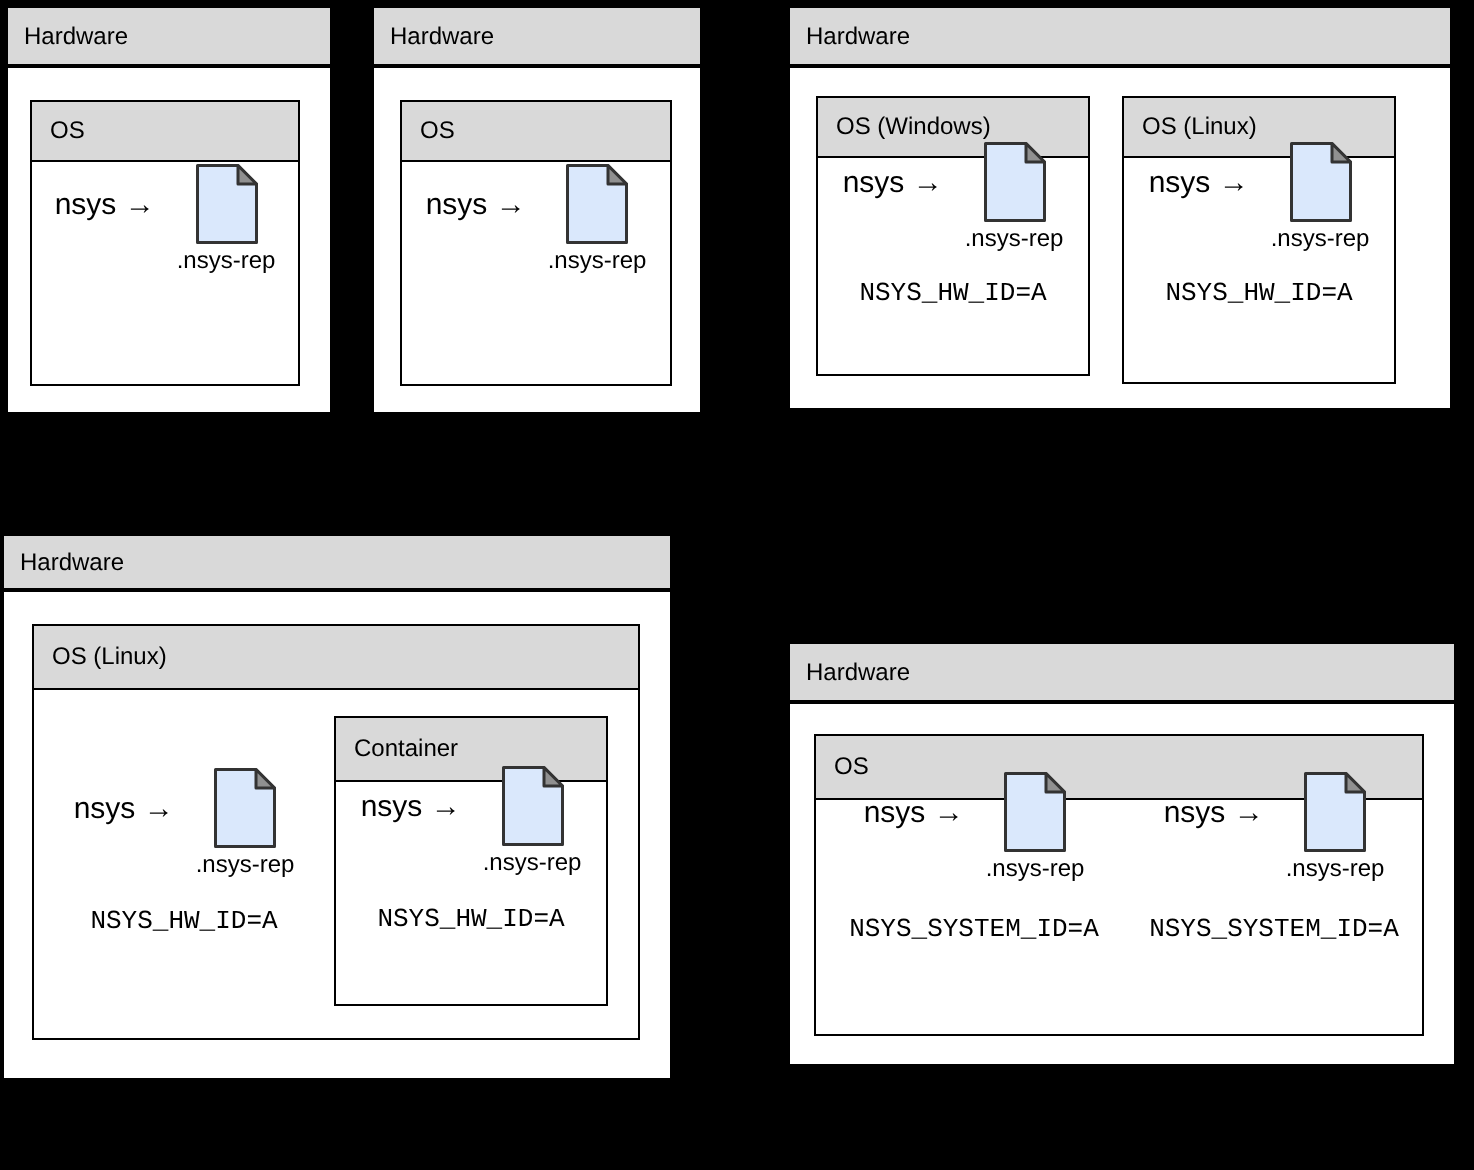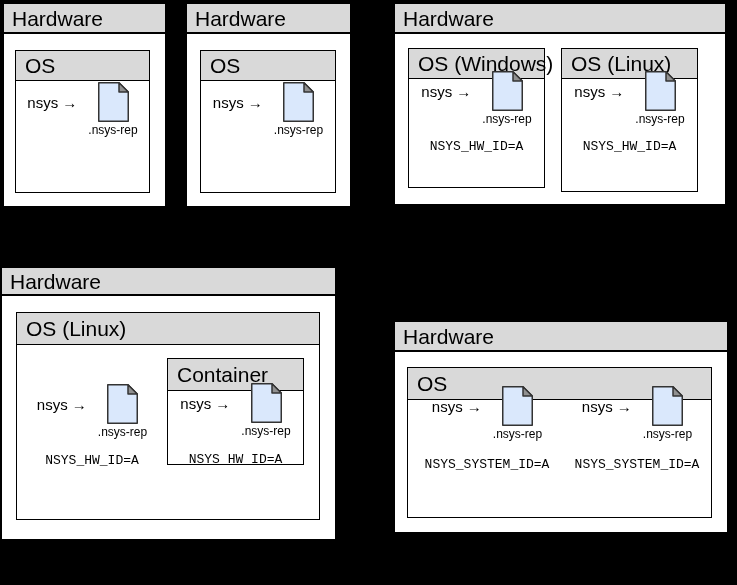--- a/index.html
+++ b/index.html
@@ -4,21 +4,21 @@
 <style>
   html,body{margin:0;padding:0;}
   body{
     width:737px;height:585px;position:relative;overflow:hidden;
     background:#000000;color:#000000;
     font-family:"Liberation Sans",sans-serif;
   }
   .panel{position:absolute;background:#ffffff;border:2px solid #000000;box-sizing:border-box;}
   .hdr{
     background:#d9d9d9;border-bottom:2px solid #000000;box-sizing:content-box;
-    display:flex;align-items:center;padding:0 8px;font-size:21px;line-height:1;
+    display:flex;align-items:center;padding:0 8px;font-size:12px;line-height:1;
     white-space:nowrap;
   }
   .panel > .hdr{height:26px;}
   .panel > .hdr.h28{height:28px;}
   .inner{position:absolute;background:#ffffff;border:1.5px solid #000000;box-sizing:border-box;}
   .inner > .hdr{border-bottom:1.5px solid #000000;height:28.5px;padding:0 9px;}
   .inner > .hdr.h30{height:30.5px;}
   .group{position:absolute;display:flex;flex-direction:column;align-items:center;}
   .group.fill{left:0;right:0;}
   .nsys-row{display:flex;align-items:flex-start;gap:11px;}
@@ -138,21 +138,21 @@
           <svg class="file" width="31" height="40" viewBox="0 0 31 40">
             <path d="M0.75,0.75 L21,0.75 L30.25,10 L30.25,39.25 L0.75,39.25 Z" fill="#dae8fc" stroke="#333333" stroke-width="1.5" stroke-linejoin="round"></path>
             <path d="M21,0.75 L30.25,10 L21,10 Z" fill="#909090" stroke="#333333" stroke-width="1.5" stroke-linejoin="round"></path>
           </svg>
           <span class="filelabel">.nsys-rep</span>
         </div>
       </div>
       <span class="env" style="margin-top:14px;">NSYS_HW_ID=A</span>
     </div>
 
-    <div class="inner" style="left:150px;top:45px;width:137px;height:107px;">
+    <div class="inner" style="left:150px;top:45px;width:137px;height:145px;">
       <div class="hdr h30">
         <span>Container</span>
       </div>
       <div class="group fill" style="top:24px;">
         <div class="nsys-row">
           <span class="nsys-label">nsys →</span>
           <div class="filewrap">
             <svg class="file" width="31" height="40" viewBox="0 0 31 40">
               <path d="M0.75,0.75 L21,0.75 L30.25,10 L30.25,39.25 L0.75,39.25 Z" fill="#dae8fc" stroke="#333333" stroke-width="1.5" stroke-linejoin="round"></path>
               <path d="M21,0.75 L30.25,10 L21,10 Z" fill="#909090" stroke="#333333" stroke-width="1.5" stroke-linejoin="round"></path>

